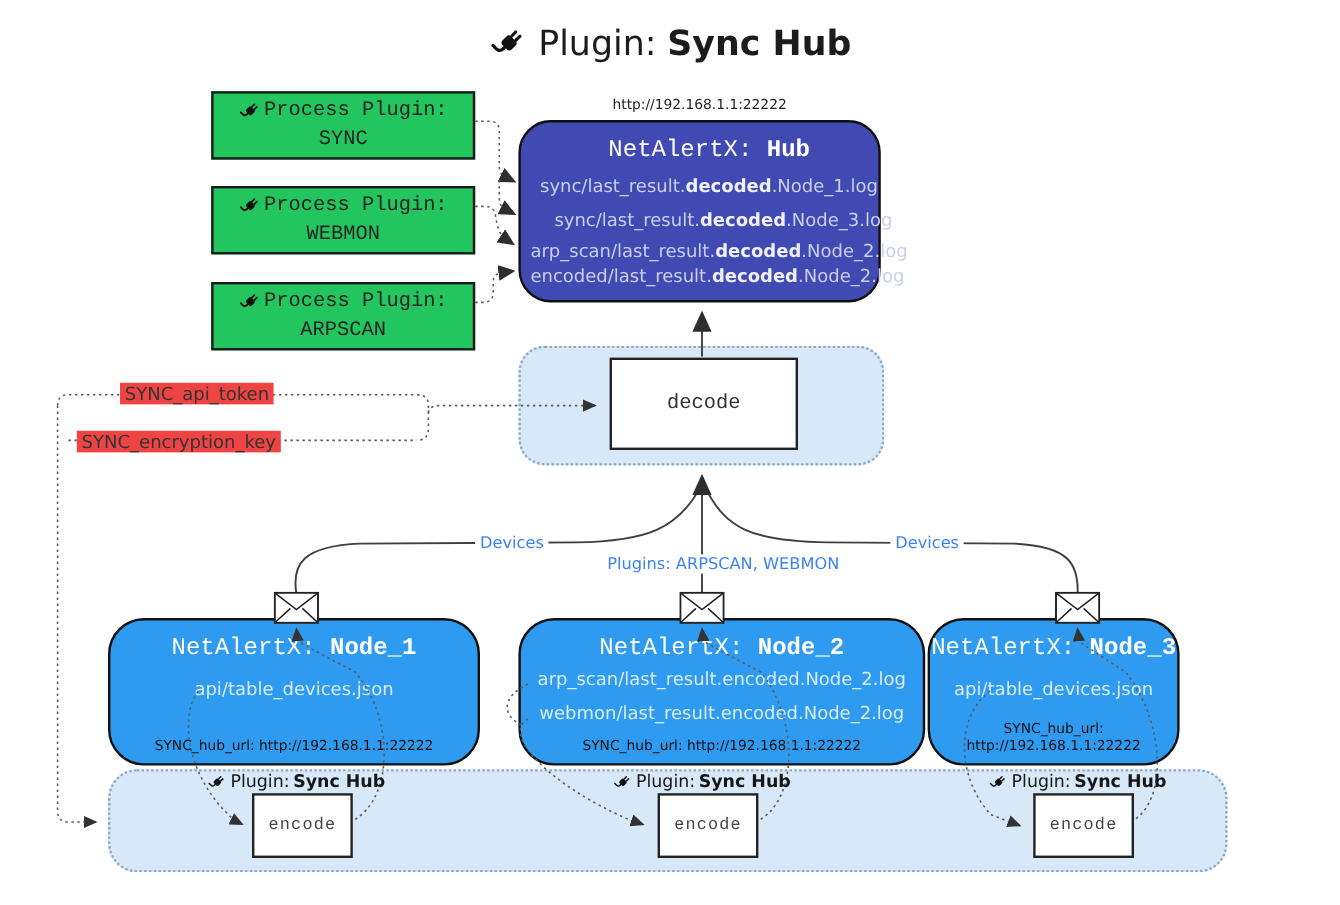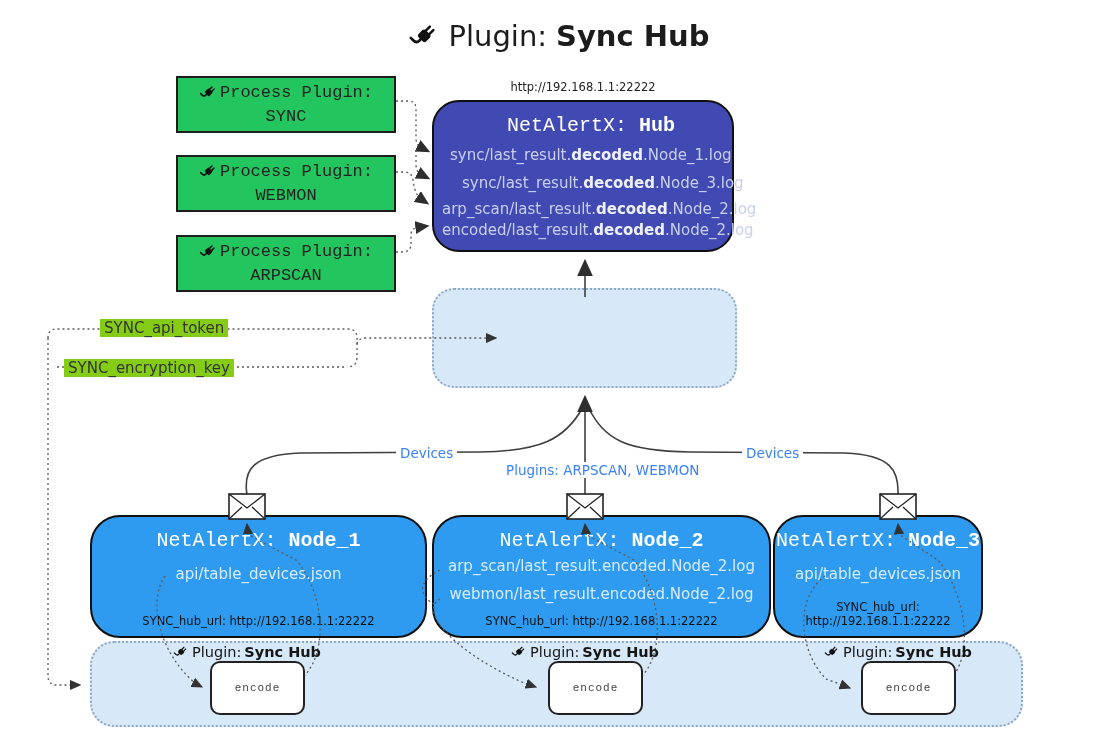--- a/index.html
+++ b/index.html
@@ -33,24 +33,24 @@
 
   
   .ltbox{background:#D7E8F8;border:2px dotted #8FA8C2;box-sizing:border-box;}
   #decode-wrap{left:432px;top:288px;width:305px;height:100px;border-radius:22px;}
   #band{left:90px;top:641px;width:933px;height:86px;border-radius:24px;}
 
   .whitebox{background:#fff;border:2px solid #222;box-sizing:border-box;z-index:3;
             display:flex;align-items:center;justify-content:center;
             font-family:"Liberation Mono",monospace;color:#333;}
   #decode-box{left:508px;top:298px;width:157px;height:77px;font-size:17px;}
-  .encode-box{width:95px;height:54px;font-size:11px;letter-spacing:1px;color:#444;border-radius:10px;}
-
-  
-  .chip{background:#84cc16;padding:0 4px;font-size:15px;color:#333;white-space:nowrap;z-index:3;}
+  .encode-box{width:84px;height:54px;font-size:14px;letter-spacing:1px;color:#444;}
+
+  
+  .chip{background:#ef4444;padding:0 4px;font-size:15px;color:#333;white-space:nowrap;z-index:3;}
   .elabel{background:#fff;padding:0 4px;font-size:13.5px;color:#3b82f6;white-space:nowrap;z-index:3;}
 
   
   .node{background:#2E9BF0;border:2px solid #101010;border-radius:30px;box-sizing:border-box;
         height:123px;top:515px;z-index:1;}
   .node .ntitle{position:absolute;left:0;right:0;top:12px;text-align:center;
         font-family:"Liberation Mono",monospace;font-size:20px;color:#fff;}
   .node .ntitle b{font-weight:700;}
   .nfile{position:absolute;left:0;right:0;text-align:center;font-size:15px;color:#d9edff;white-space:nowrap;}
   .nurl{position:absolute;left:0;right:0;bottom:8px;text-align:center;font-size:11.5px;color:#101010;}
@@ -163,20 +163,23 @@
       <span>NetAlertX:</span>
       <b>Hub</b>
     </div>
     <div class="hublog" style="left:16px;top:44px;"><span>sync/last_result.</span><b>decoded</b><span>.Node_1.log</span></div>
     <div class="hublog" style="left:28px;top:72px;"><span>sync/last_result.</span><b>decoded</b><span>.Node_3.log</span></div>
     <div class="hublog" style="left:8px;top:98px;"><span>arp_scan/last_result.</span><b>decoded</b><span>.Node_2.log</span></div>
     <div class="hublog" style="left:8px;top:119px;"><span>encoded/last_result.</span><b>decoded</b><span>.Node_2.log</span></div>
   </div>
 
   <div class="abs ltbox" id="decode-wrap"></div>
+  <div class="abs whitebox" id="decode-box">
+    <span>decode</span>
+  </div>
 
   <div class="abs chip" style="left:100px;top:319px;">SYNC_api_token</div>
   <div class="abs chip" style="left:64px;top:359px;">SYNC_encryption_key</div>
 
   <div class="abs elabel" style="left:396px;top:445px;">Devices</div>
   <div class="abs elabel" style="left:502px;top:462px;">Plugins: ARPSCAN, WEBMON</div>
   <div class="abs elabel" style="left:742px;top:445px;">Devices</div>
 
   <svg class="abs env" style="left:228px;top:493px;" width="38" height="27" viewBox="0 0 38 27">
     <rect x="1" y="1" width="36" height="25" fill="#fff" stroke="#222" stroke-width="1.6"></rect>
@@ -184,21 +187,21 @@
   </svg>
   <svg class="abs env" style="left:566px;top:493px;" width="38" height="27" viewBox="0 0 38 27">
     <rect x="1" y="1" width="36" height="25" fill="#fff" stroke="#222" stroke-width="1.6"></rect>
     <path d="M1,1 L19,15 L37,1 M1,26 L14,14 M37,26 L24,14" fill="none" stroke="#222" stroke-width="1.3"></path>
   </svg>
   <svg class="abs env" style="left:879px;top:493px;" width="38" height="27" viewBox="0 0 38 27">
     <rect x="1" y="1" width="36" height="25" fill="#fff" stroke="#222" stroke-width="1.6"></rect>
     <path d="M1,1 L19,15 L37,1 M1,26 L14,14 M37,26 L24,14" fill="none" stroke="#222" stroke-width="1.3"></path>
   </svg>
 
-  <div class="abs node" style="left:90px;width:337px;">
+  <div class="abs node" style="left:90px;width:310px;">
     <div class="ntitle">
       <span>NetAlertX:</span> <b>Node_1</b>
     </div>
     <div class="nfile" style="top:48px;">api/table_devices.json</div>
     <div class="nurl">SYNC_hub_url: http://192.168.1.1:22222</div>
   </div>
   <div class="abs node" style="left:432px;width:339px;">
     <div class="ntitle">
       <span>NetAlertX:</span> <b>Node_2</b>
     </div>

